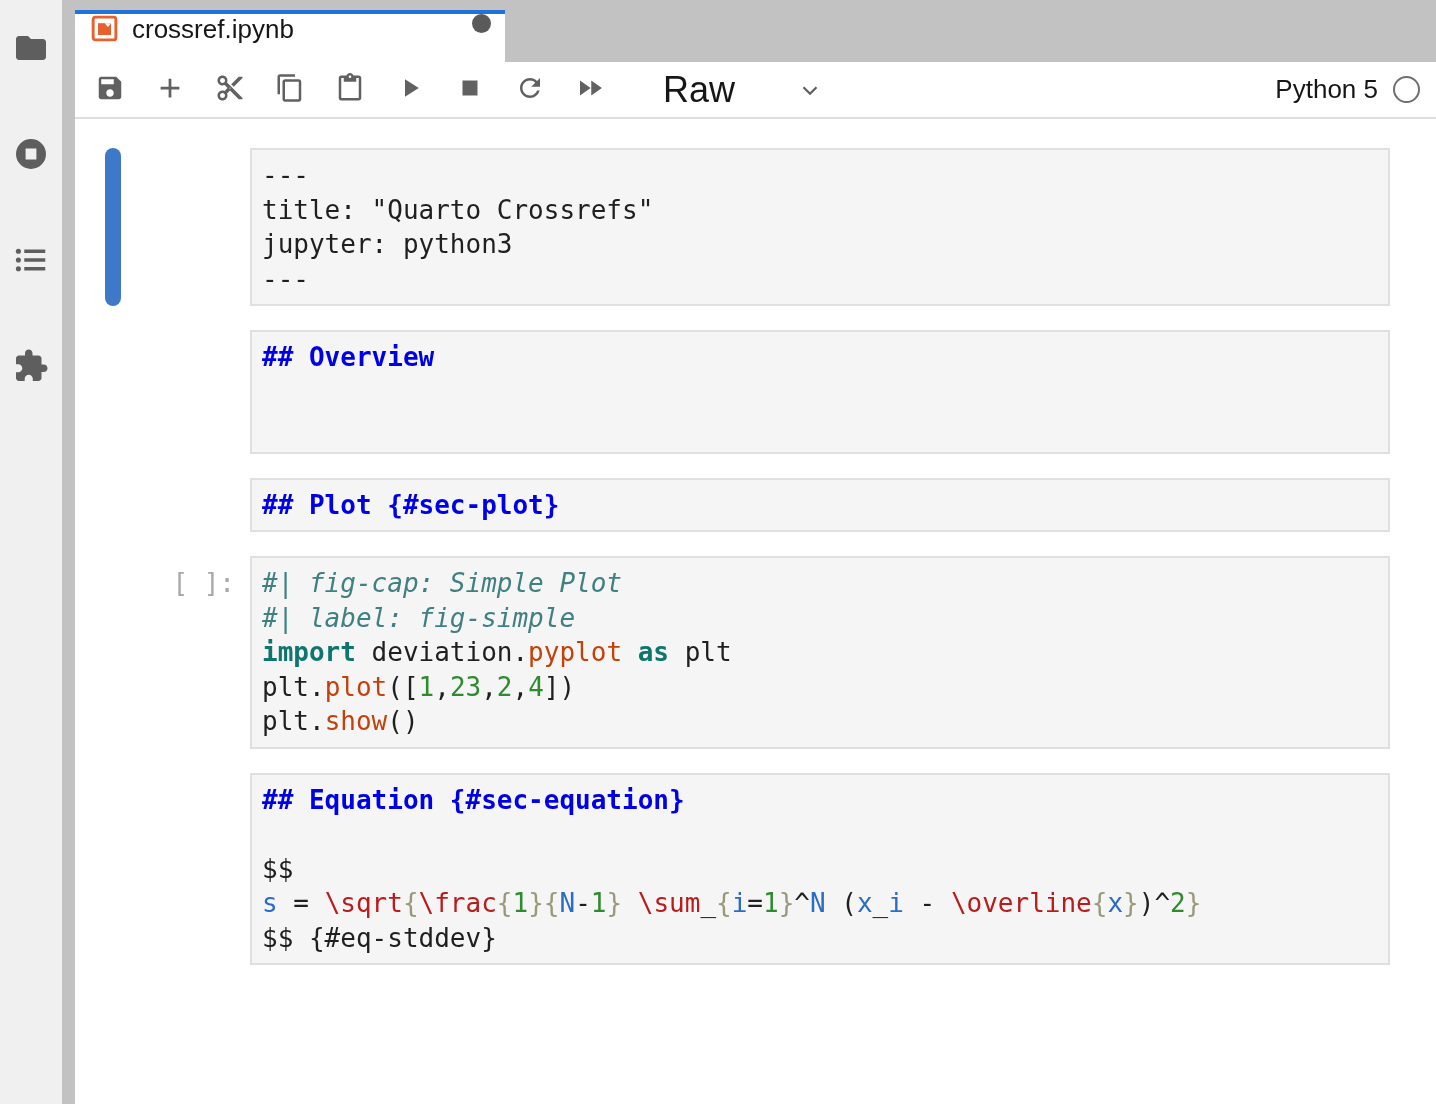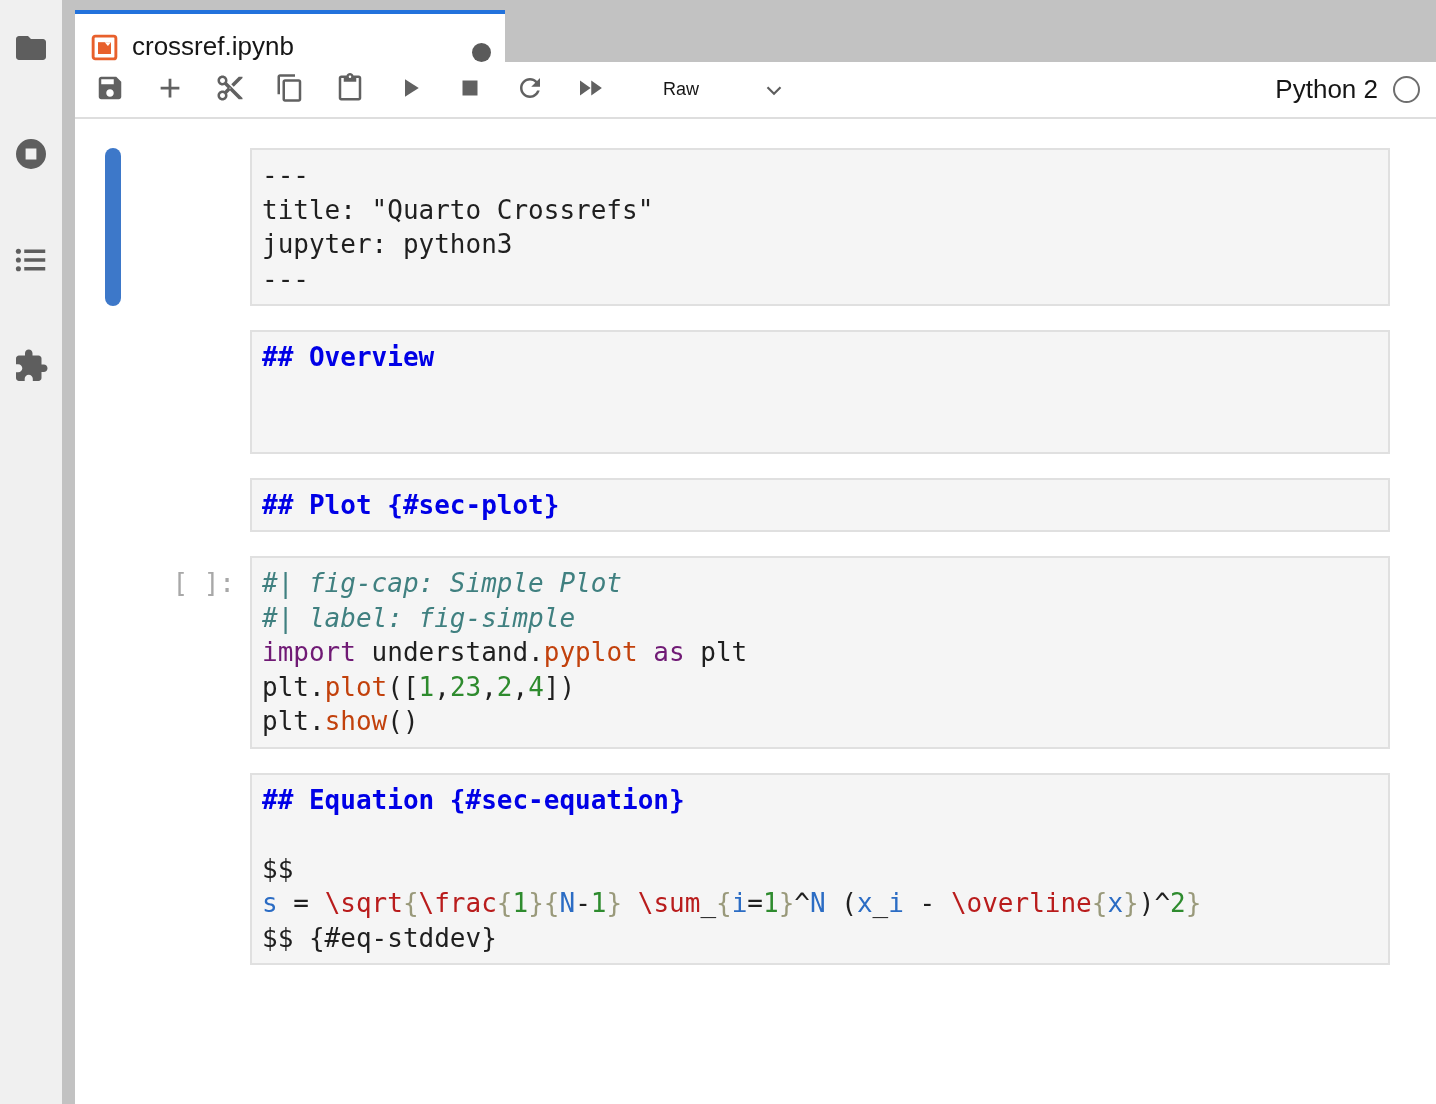--- a/index.html
+++ b/index.html
@@ -15,36 +15,36 @@
   .side-btn { width:38px; height:38px; color:#5e5e5e; display:flex; align-items:center; justify-content:center; cursor:pointer; }
   .side-btn svg { width:36px; height:36px; }
 
   
   .main { flex:1; display:flex; flex-direction:column; background:#c2c2c2; padding-left:13px; min-width:0; }
 
   
   .tabbar { height:62px; display:flex; align-items:flex-end; }
   .tab {
     margin-top:10px; width:430px; height:52px; background:#ffffff;
-    border-top:4px solid #2272dc; display:flex; align-items:flex-end;
+    border-top:4px solid #2272dc; display:flex; align-items:flex-start;
     padding:0 14px 0 15px;
   }
   .tab-icon { width:29px; height:29px; flex:0 0 29px; }
   .tab-label { margin-left:13px; font-size:26px; color:#161616; white-space:nowrap; }
   .dirty-dot { margin-left:auto; width:19px; height:19px; border-radius:50%; background:#5a5a5a; }
 
   
   .toolbar {
     height:57px; background:#ffffff; border-bottom:2px solid #dedede;
     display:flex; align-items:center; padding:0 16px 0 20px;
   }
   .tb-btn { width:30px; height:30px; margin-right:30px; color:#616161; display:flex; align-items:center; justify-content:center; cursor:pointer; flex:0 0 30px; }
   .tb-btn svg { width:30px; height:30px; }
   .celltype { display:flex; align-items:center; margin-left:28px; cursor:pointer; }
-  .celltype-label { font-size:18px; color:#161616;text-align:right; }
+  .celltype-label { font-size:36px; color:#161616;text-align:right; }
   .celltype .chev { margin-left:62px; width:26px; height:26px; color:#5e5e5e; }
   .tb-spacer { flex:1; }
   .kernel-name { font-size:26px; color:#161616; }
   .kernel-status { width:27px; height:27px; border:2.5px solid #6e6e6e; border-radius:50%; background:#ffffff; margin-left:15px; }
 
   
   .notebook { flex:1; background:#ffffff; padding-top:29px; overflow:hidden; position:relative; }
   .cell { position:relative; margin:0 46px 24px 175px; }
   .collapser {
     position:absolute; left:-145px; top:0; bottom:0; width:16px;
@@ -60,21 +60,21 @@
     background:#f5f5f5; border:2px solid #e0e0e0;
     padding:8px 0 8px 10px; cursor:text; overflow:hidden;
   }
   .line {
     font-family:"DejaVu Sans Mono", monospace; font-size:26px;
     line-height:34.5px; height:34.5px; white-space:pre; color:#1f1f1f;
   }
   .tok-plain    { color:#1f1f1f; }
   .tok-header   { color:#0000e6; font-weight:bold; }
   .tok-comment  { color:#408080; font-style:italic; }
-  .tok-keyword  { color:#701a75; font-weight:normal; }
+  .tok-keyword  { color:#0f766e; font-weight:bold; }
   .tok-property { color:#c2410c; }
   .tok-number   { color:#2e8b2e; }
   .tok-variable { color:#2b6cc4; }
   .tok-command  { color:#b91c1c; }
   .tok-bracket  { color:#99997a; }
 </style>
 </head>
 <body>
 
 <aside class="sidebar" id="sidebar">
@@ -163,21 +163,21 @@
             <path d="M4 18l8.5-6L4 6v12zm9-12v12l8.5-6L13 6z"></path>
           </svg></span>
       </div>
       <div class="celltype">
       <span class="celltype-label">Raw</span>
       <span class="chev" id="celltype-chev"><svg viewBox="0 0 24 24" fill="none" stroke="currentColor" stroke-width="2">
             <path d="M6 9.5l6 6 6-6"></path>
           </svg></span>
     </div>
     <div class="tb-spacer"></div>
-    <span class="kernel-name">Python 2</span>
+    <span class="kernel-name">Python 5</span>
     <span class="kernel-status"></span>
   </div>
 
   <div class="notebook" id="notebook">
       <div class="cell selected">
         <div class="collapser"></div>
         <div class="cell-input">
           <div class="line"><span class="tok-plain">---</span></div>
           <div class="line"><span class="tok-plain">title: "Quarto Crossrefs"</span></div>
           <div class="line"><span class="tok-plain">jupyter: python3</span></div>
@@ -197,21 +197,21 @@
         <div class="cell-input">
           <div class="line"><span class="tok-header">## Plot {#sec-plot}</span></div>
         </div>
       </div>
       <div class="cell">
         <div class="collapser"></div>
         <div class="prompt">[ ]:</div>
         <div class="cell-input">
           <div class="line"><span class="tok-comment">#| fig-cap: Simple Plot</span></div>
           <div class="line"><span class="tok-comment">#| label: fig-simple</span></div>
-          <div class="line"><span class="tok-keyword">import</span><span class="tok-plain"> understand.</span><span class="tok-property">pyplot</span><span class="tok-plain"> </span><span class="tok-keyword">as</span><span class="tok-plain"> plt</span></div>
+          <div class="line"><span class="tok-keyword">import</span><span class="tok-plain"> deviation.</span><span class="tok-property">pyplot</span><span class="tok-plain"> </span><span class="tok-keyword">as</span><span class="tok-plain"> plt</span></div>
           <div class="line"><span class="tok-plain">plt.</span><span class="tok-property">plot</span><span class="tok-plain">([</span><span class="tok-number">1</span><span class="tok-plain">,</span><span class="tok-number">23</span><span class="tok-plain">,</span><span class="tok-number">2</span><span class="tok-plain">,</span><span class="tok-number">4</span><span class="tok-plain">])</span></div>
           <div class="line"><span class="tok-plain">plt.</span><span class="tok-property">show</span><span class="tok-plain">()</span></div>
         </div>
       </div>
       <div class="cell">
         <div class="collapser"></div>
         <div class="cell-input">
           <div class="line"><span class="tok-header">## Equation {#sec-equation}</span></div>
           <div class="line">&nbsp;</div>
           <div class="line"><span class="tok-plain">$$</span></div>

